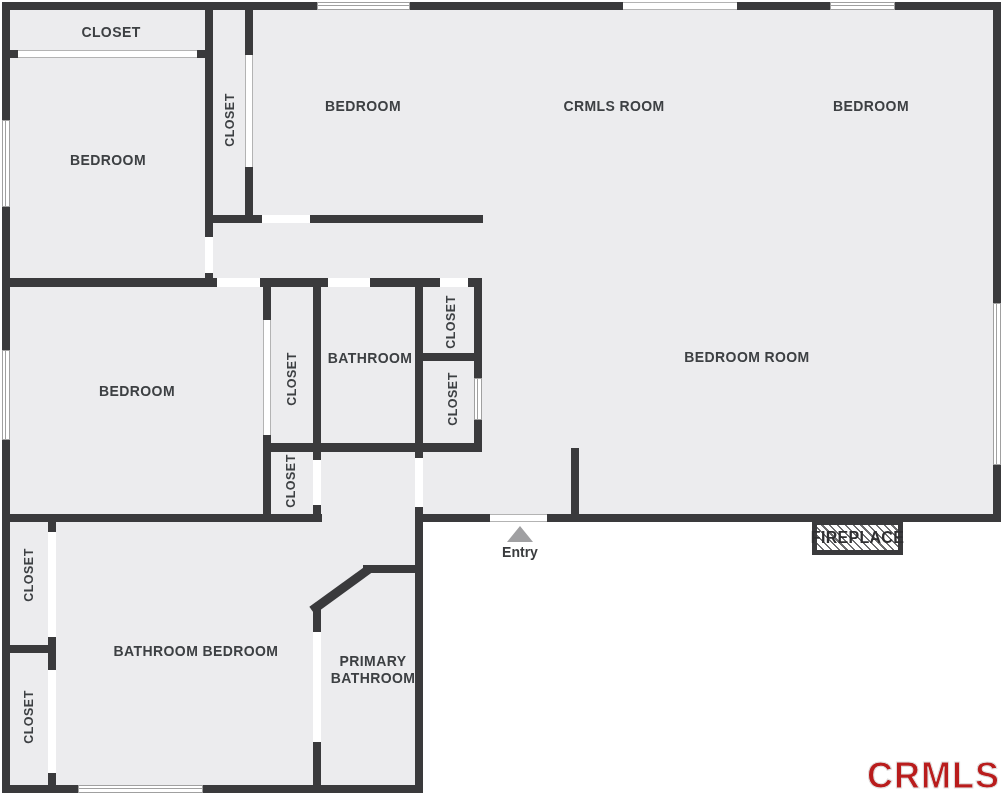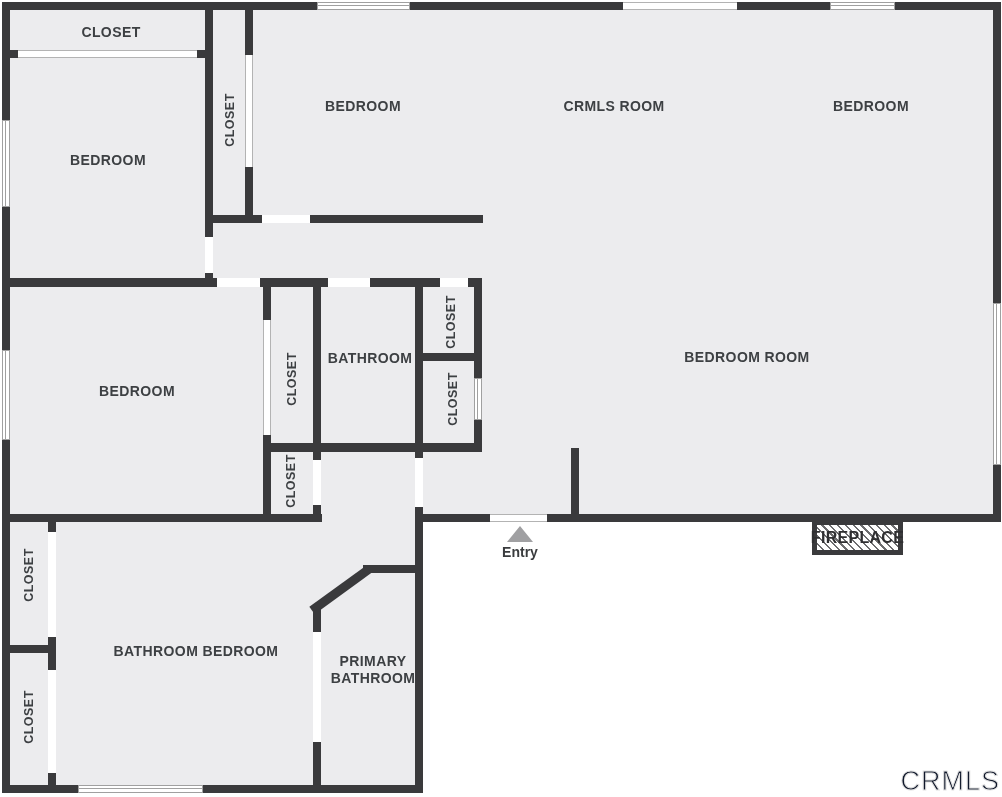--- a/index.html
+++ b/index.html
@@ -21,22 +21,22 @@
         border:5px solid #3a3a3c;
         background:repeating-linear-gradient(45deg,#ffffff 0px,#ffffff 4px,#6d6d6f 4px,#6d6d6f 5.5px);
         display:flex;align-items:center;justify-content:center;}
   #fireplace span{font-weight:bold;font-size:16px;color:#2f2f31;letter-spacing:0.3px;
         background:rgba(255,255,255,0.0);text-align:right;}
   #entry-arrow{position:absolute;left:507px;top:526px;width:0;height:0;
         border-left:13px solid transparent;border-right:13px solid transparent;
         border-bottom:16px solid #a0a0a2;}
   #entry-label{position:absolute;left:520px;top:552px;transform:translate(-50%,-50%);
         font-weight:bold;font-size:14px;color:#3a3c3e;}
-  #watermark{position:absolute;right:2px;bottom:0px;font-size:27px;font-weight:normal;
-        color:#0f172a;-webkit-text-stroke:1px #e2e2e2;letter-spacing:1px;}
+  #watermark{position:absolute;right:2px;bottom:0px;font-size:36px;font-weight:bold;
+        color:#b91c1c;-webkit-text-stroke:1px #e2e2e2;letter-spacing:1px;}
 </style>
 </head>
 <body>
 
 <div id="plan">
 
   <div class="floor" style="left:2px;top:2px;width:999px;height:520px;"></div>
   <div class="floor" style="left:2px;top:514px;width:421px;height:279px;"></div>
 
   <div class="wall" style="left:2px;top:2px;width:999px;height:8px;"></div>

